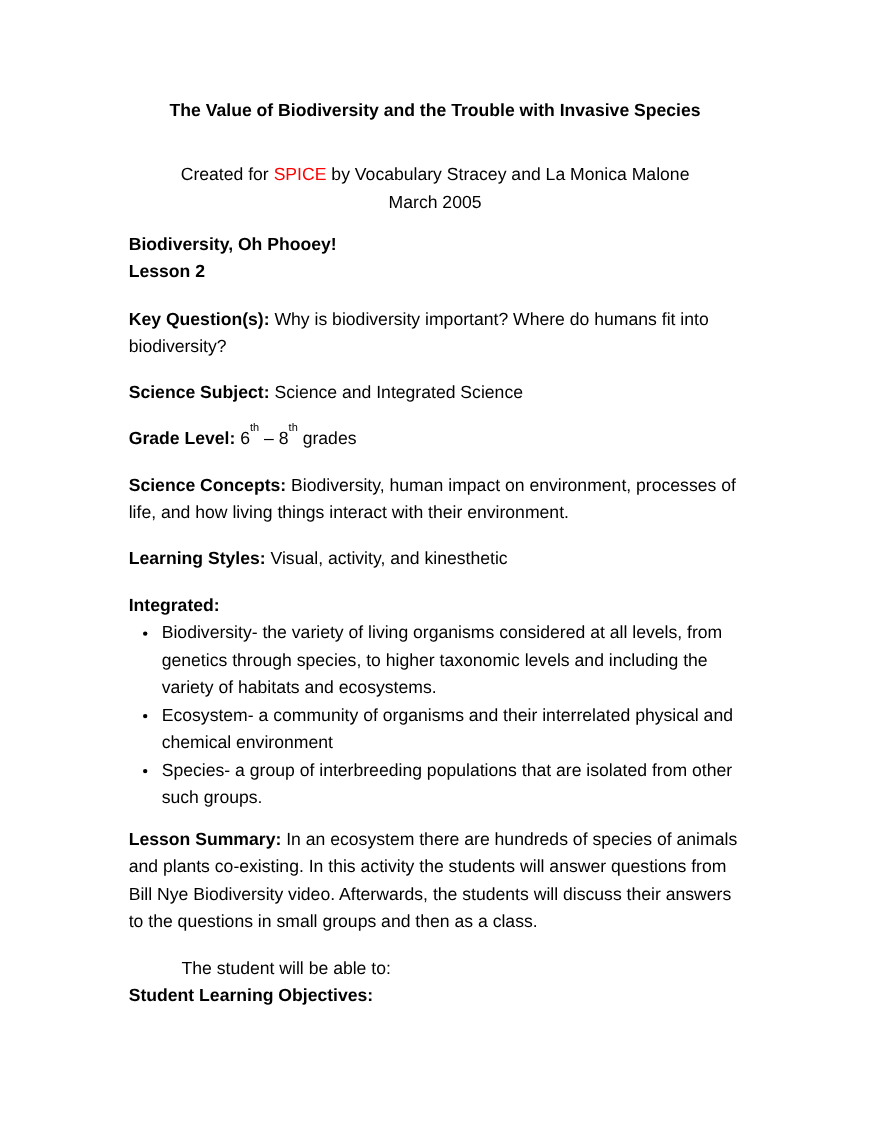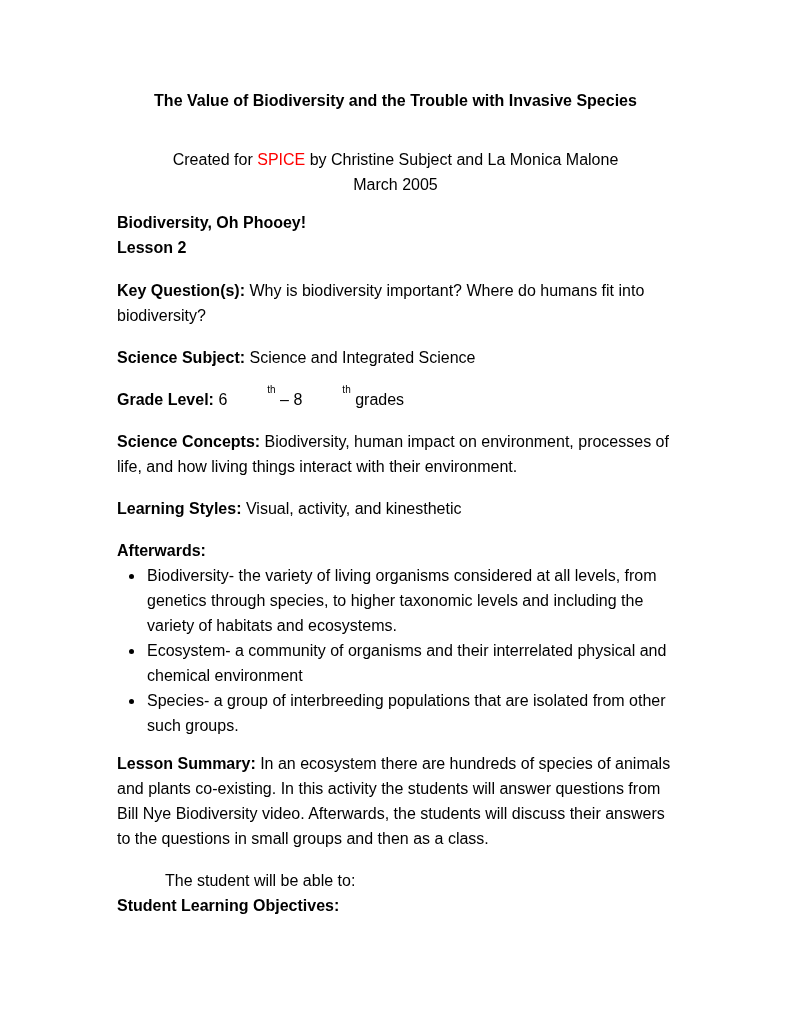--- a/index.html
+++ b/index.html
@@ -42,21 +42,20 @@
   p.tight {
     margin: 0;
   }
   .label { font-weight: bold; margin-top: 17px; }
   .red { color: #ff0000; }
   sup.ord {
     font-size: 10px;
     line-height: 0;
     position: relative;
     top: -6px;
-    margin-left: 40px;
   }
   ul.vocab-list {
     margin: 0 0 13px 0;
     padding-left: 28px;
     list-style: disc outside;
   }
   ul.vocab-list li {
     margin: 0;
     padding-left: 2px;
   }
@@ -67,21 +66,21 @@
 </head>
 <body>
 
 <div class="page">
 
   <h1 class="doc-title">The Value of Biodiversity and the Trouble with Invasive Species</h1>
 
   <div class="byline-block">
     <p><span>Created for</span>
       <span class="red">SPICE</span>
-      <span>by Christine Subject and La Monica Malone</span></p>
+      <span>by Vocabulary Stracey and La Monica Malone</span></p>
     <p>March 2005</p>
   </div>
 
   <div class="subtitle-block">
     <p>Biodiversity, Oh Phooey!</p>
     <p>Lesson 2</p>
   </div>
 
   <p class="para"><span class="label">Key Question(s):</span>
     <span>Why is biodiversity important? Where do humans fit into biodiversity?</span></p>
@@ -95,21 +94,21 @@
     <span>8</span><sup class="ord">th</sup>
     <span>grades</span></p>
 
   <p class="para"><span class="label">Science Concepts:</span>
     <span>Biodiversity, human impact on environment, processes of life, and how living things interact with their environment.</span></p>
 
 
   <p class="para"><span class="label">Learning Styles:</span>
     <span>Visual, activity, and kinesthetic</span></p>
 
-  <p class="tight"><span class="label">Afterwards:</span></p>
+  <p class="tight"><span class="label">Integrated:</span></p>
 
   <ul class="vocab-list">
     <li>Biodiversity- the variety of living organisms considered at all levels, from genetics through species, to higher taxonomic levels and including the variety of habitats and ecosystems.</li>
     <li>Ecosystem- a community of organisms and their interrelated physical and chemical environment</li>
     <li>Species- a group of interbreeding populations that are isolated from other such groups.</li>
   </ul>
 
   <p class="para"><span class="label">Lesson Summary:</span>
     <span>In an ecosystem there are hundreds of species of animals and plants co-existing. In this activity the students will answer questions from Bill Nye Biodiversity video.  Afterwards, the students will discuss their answers to the questions in small groups and then as a class.</span></p>
 

